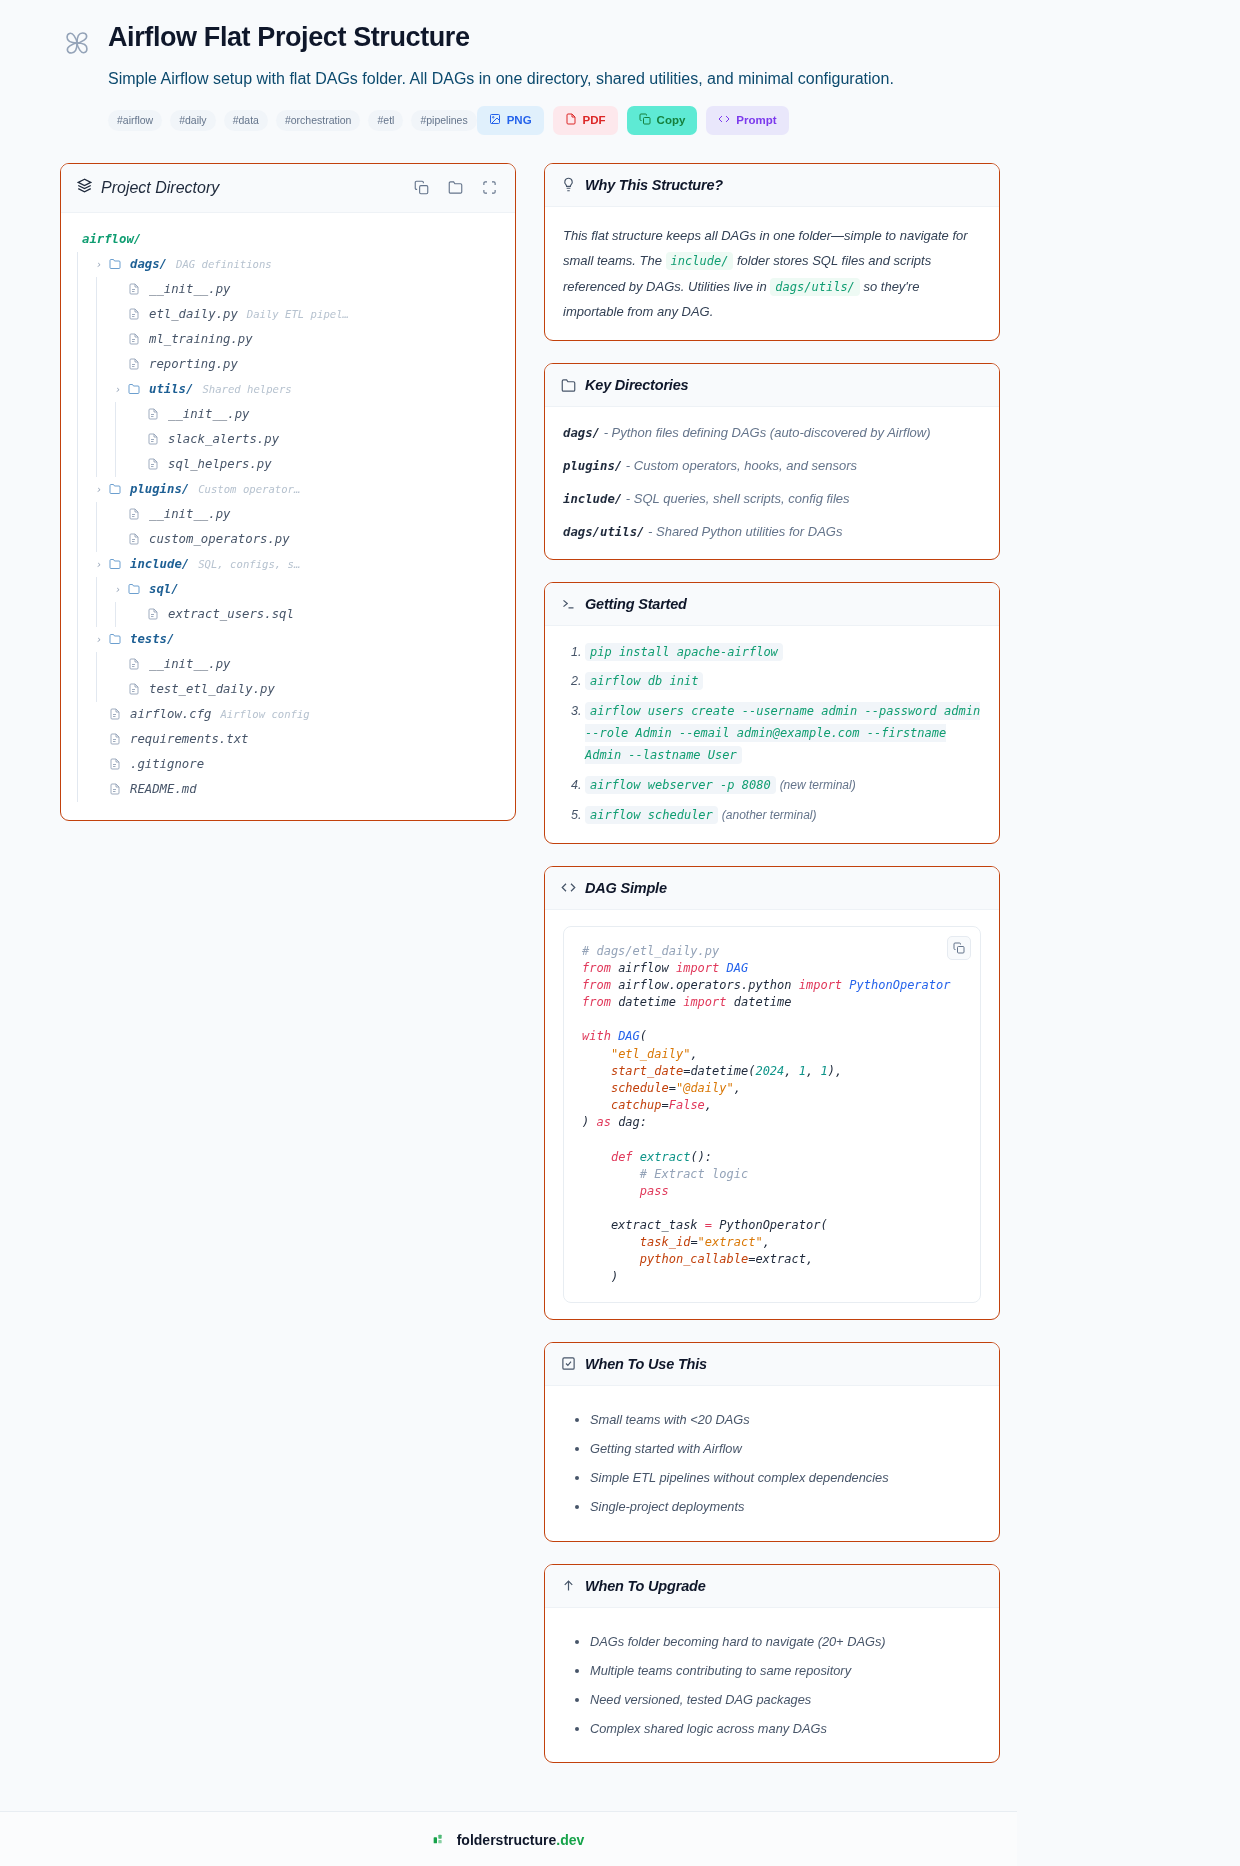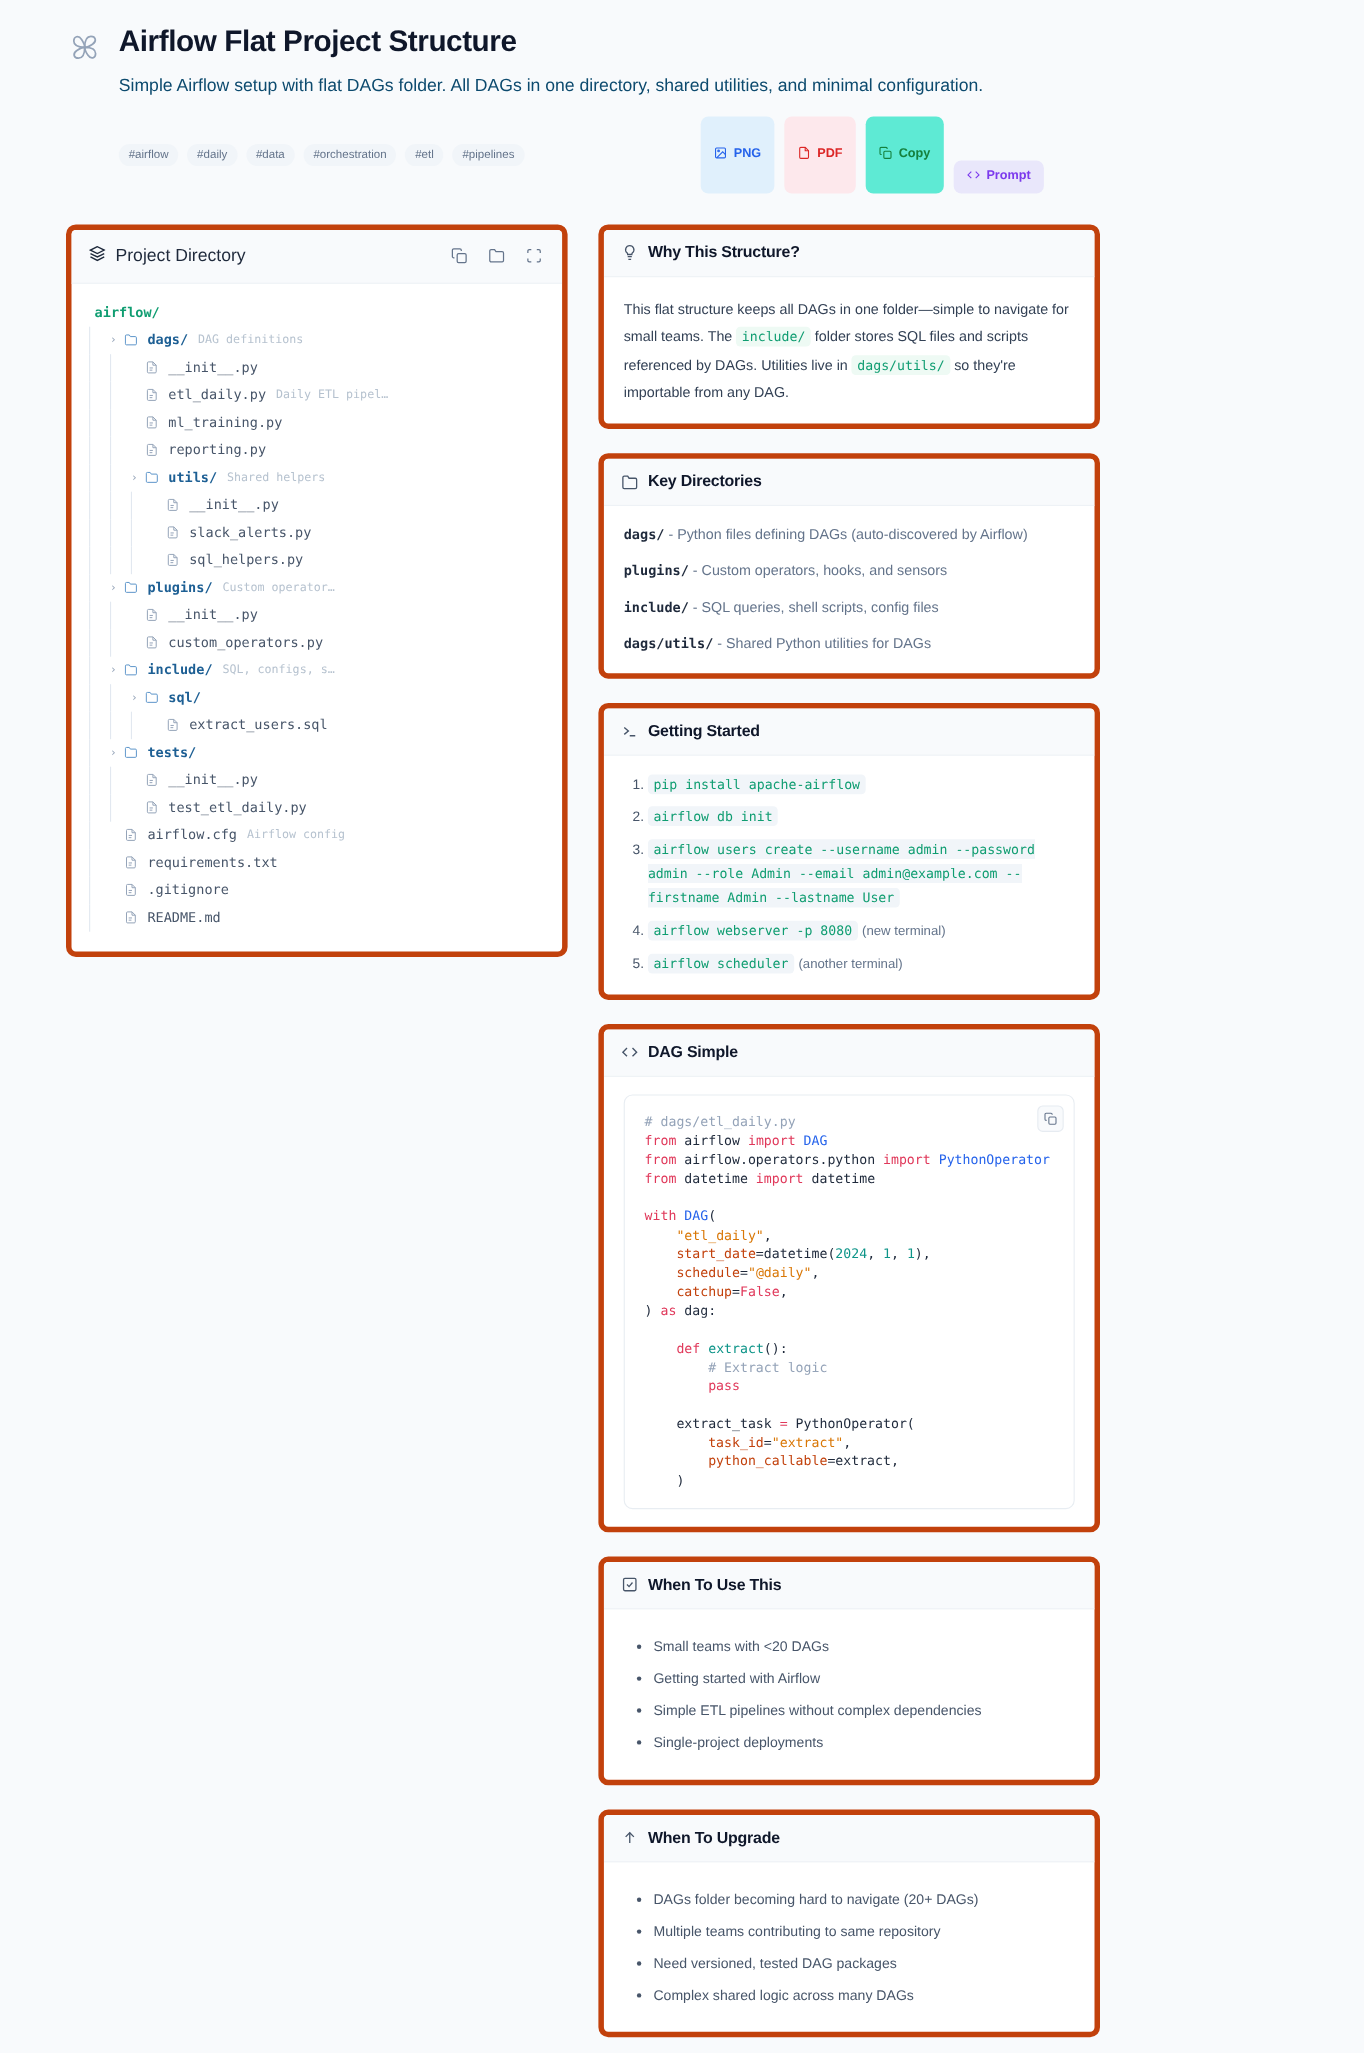--- a/index.html
+++ b/index.html
@@ -12,38 +12,38 @@
     -webkit-font-smoothing: antialiased;
   }
   .page { width:1017px; min-height:1866px; display:flex; flex-direction:column; }
 
   
   .header { padding: 22px 60px 0 60px; }
   .title-row { display:flex; align-items:flex-start; gap:14px; }
   .logo-icon { width:34px; height:34px; flex:0 0 34px; margin-top:4px; color:#94a3b8; }
   .page-title { font-size:27px; font-weight:bold; letter-spacing:-0.4px; color:#0f172a; margin:0; line-height:1.15; }
   .subtitle { font-size:16px; color:#0c4a6e; margin:8px 0 0 48px; line-height:1.4; }
-  .meta-row { display:flex; align-items:center; justify-content:space-between; margin:16px 0 0 48px; padding-right:8px;}
+  .meta-row { display:flex; align-items:center; justify-content:flex-start; margin:16px 0 0 48px; padding-right:8px;}
   .tags { display:flex; gap:8px; flex-wrap:wrap; }
   .tag { background:#f1f5f9; color:#64748b; font-size:10.5px; padding:4px 9px; border-radius:11px; line-height:1.2; }
   .actions { display:flex; gap:9px; }
   .btn { display:flex; align-items:center; gap:6px; font-size:11.5px; font-weight:bold;
          padding:7px 12px; border-radius:7px; border:none; cursor:pointer; line-height:1; }
   .btn svg { width:12px; height:12px; }
   .btn-png { background:#e0f0fc; color:#2563eb; }
   .btn-pdf { background:#fde8ec; color:#dc2626; }
   .btn-copy { background:#5eead4; color:#15803d; }
-  .btn-prompt { background:#e9e7fb; color:#7c3aed;margin-top:40px; }
+  .btn-prompt { background:#e9e7fb; color:#7c3aed; }
 
   
   .content { display:flex; gap:28px; padding: 28px 60px 0 60px; align-items:flex-start; }
   .col-left { width:456px; flex:0 0 456px; }
   .col-right { width:456px; flex:0 0 456px; }
 
-  .card { background:#ffffff; border:5px solid #c2410c; border-radius:9px; margin-bottom:22px; overflow:hidden; }
+  .card { background:#ffffff; border:1px solid #c2410c; border-radius:9px; margin-bottom:22px; overflow:hidden;font-style:italic; }
   .card-head { display:flex; align-items:center; gap:9px; padding:13px 16px; background:#f8fafc;
                border-bottom:1px solid #eef2f6; }
   .card-head .hicon { width:15px; height:15px; color:#475569; flex:0 0 15px; display:flex; align-items:center; justify-content:center;}
   .card-head .htitle { font-size:14.5px; font-weight:bold; color:#0f172a; letter-spacing:-0.2px; }
   .card-body { padding:16px 18px; }
 
   
   .tree-head { display:flex; align-items:center; padding:14px 16px; background:#f8fafc; border-bottom:1px solid #eef2f6;}
   .tree-head .spacer { flex:1; }
   .icon-btn { width:20px; height:20px; margin-left:14px; color:#64748b; cursor:pointer;

